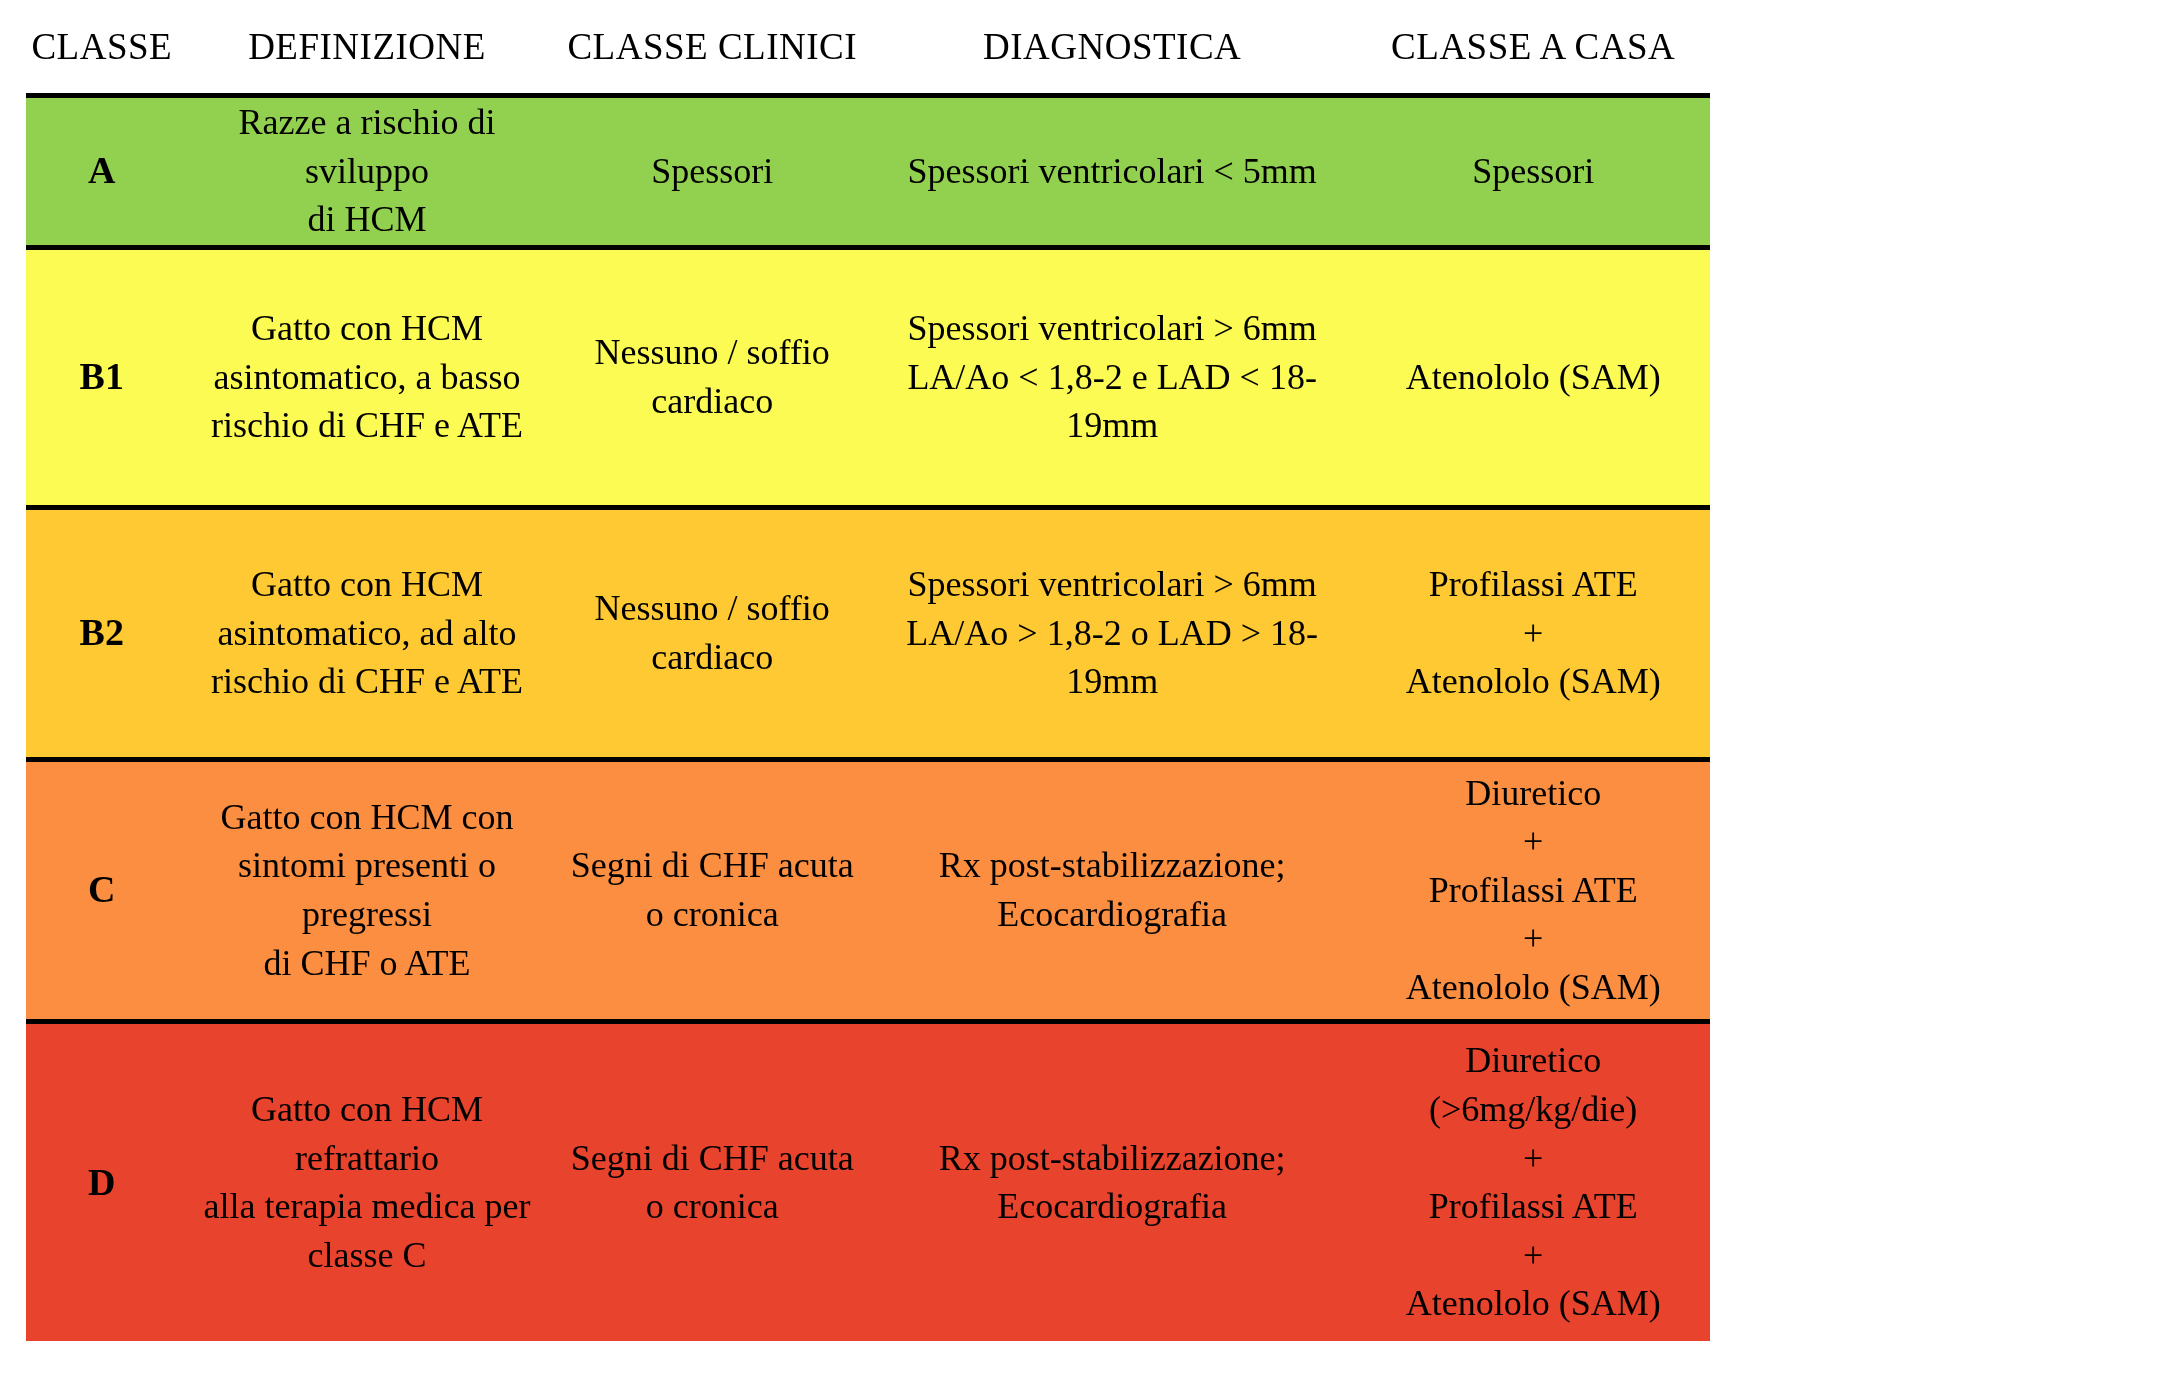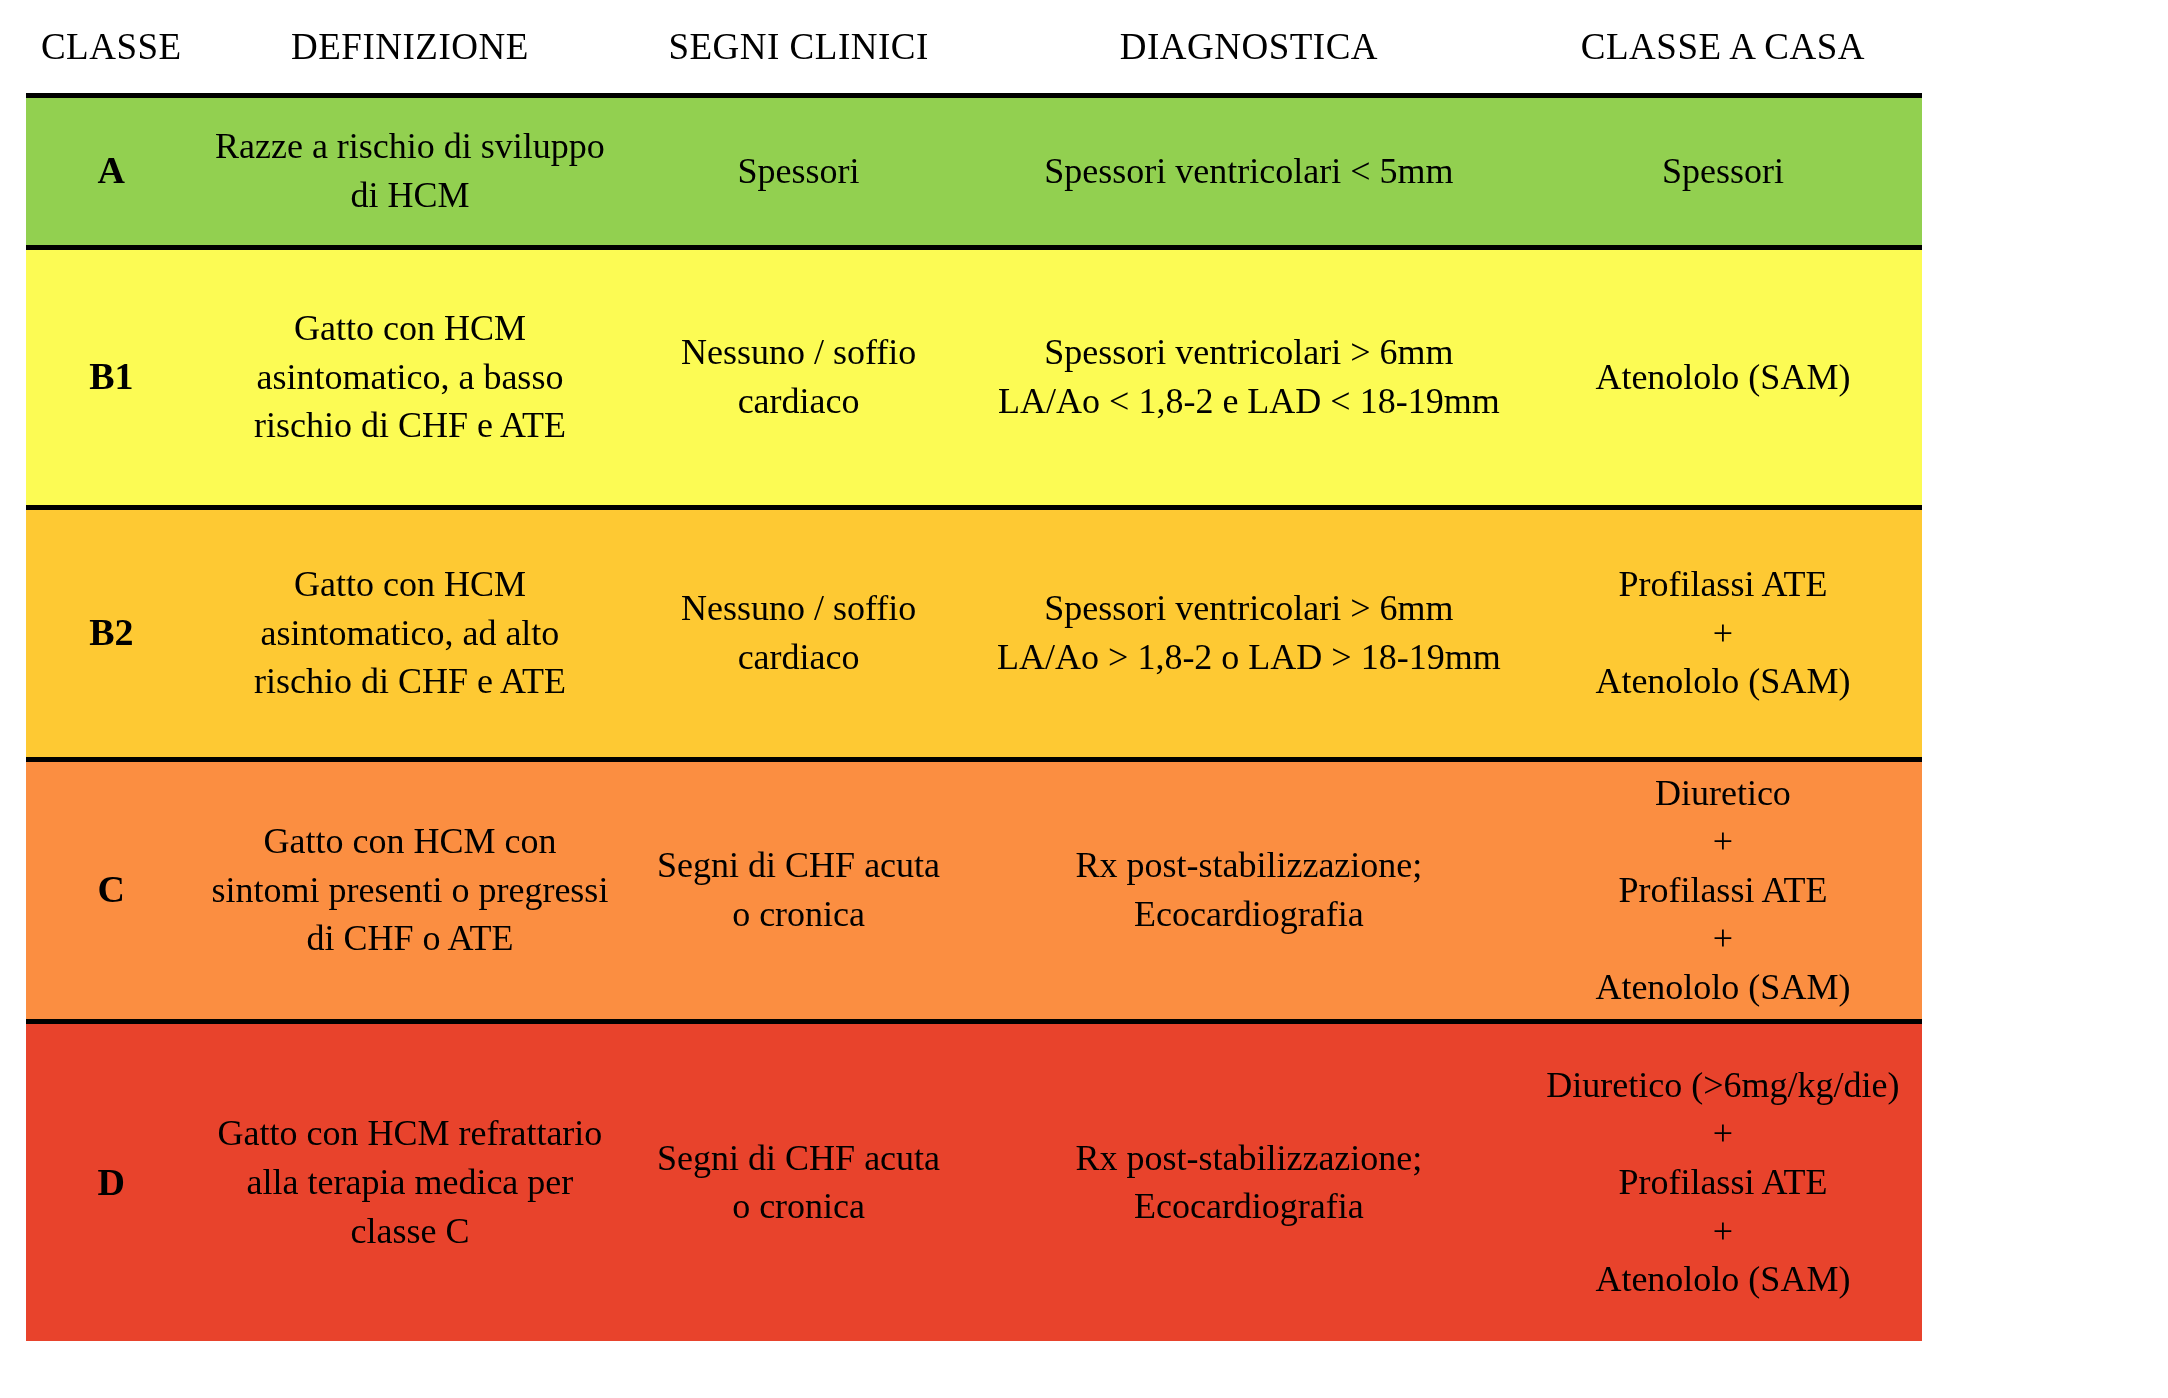--- a/index.html
+++ b/index.html
@@ -7,21 +7,21 @@
     padding: 0;
     background: #ffffff;
     width: 2168px;
     height: 1398px;
     font-family: "Liberation Serif", "DejaVu Serif", serif;
     color: #000000;
   }
   table.hcm {
     border-collapse: collapse;
     table-layout: fixed;
-    width: 1896px;
+    width: 1684px;
     margin-left: 26px;
     margin-top: 0;
   }
   col.c-classe      { width: 9%; }
   col.c-definizione { width: 22.5%; }
   col.c-segni       { width: 18.5%; }
   col.c-diagnostica { width: 29%; }
   col.c-terapia     { width: 21%; }
 
   thead tr { height: 95px; background: #ffffff; }
@@ -61,21 +61,21 @@
     <col class="c-classe">
     <col class="c-definizione">
     <col class="c-segni">
     <col class="c-diagnostica">
     <col class="c-terapia">
   </colgroup>
   <thead>
     <tr>
       <th>CLASSE</th>
       <th>DEFINIZIONE</th>
-      <th>SEGNI CLINICI</th>
+      <th>CLASSE CLINICI</th>
       <th>DIAGNOSTICA</th>
       <th>CLASSE A CASA</th>
     </tr>
   </thead>
   <tbody>
     <tr style="background-color: rgb(146, 208, 80);">
       <td class="classe-cell">A</td>
       <td>Razze a rischio di sviluppo
 di HCM</td>
       <td>Spessori</td>

